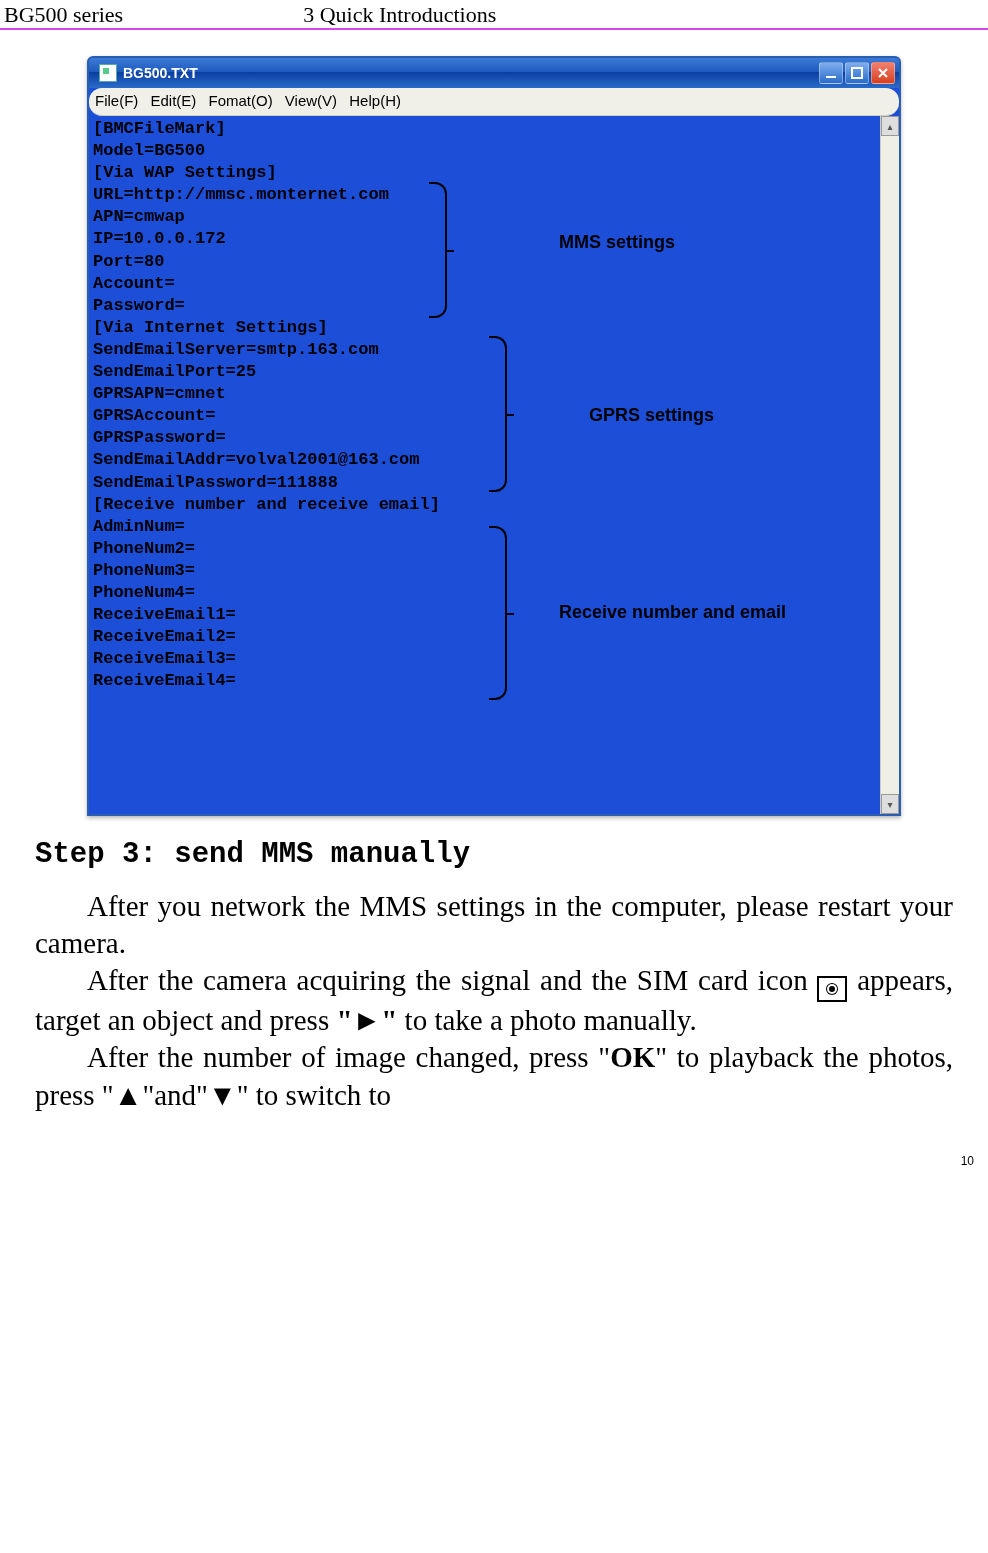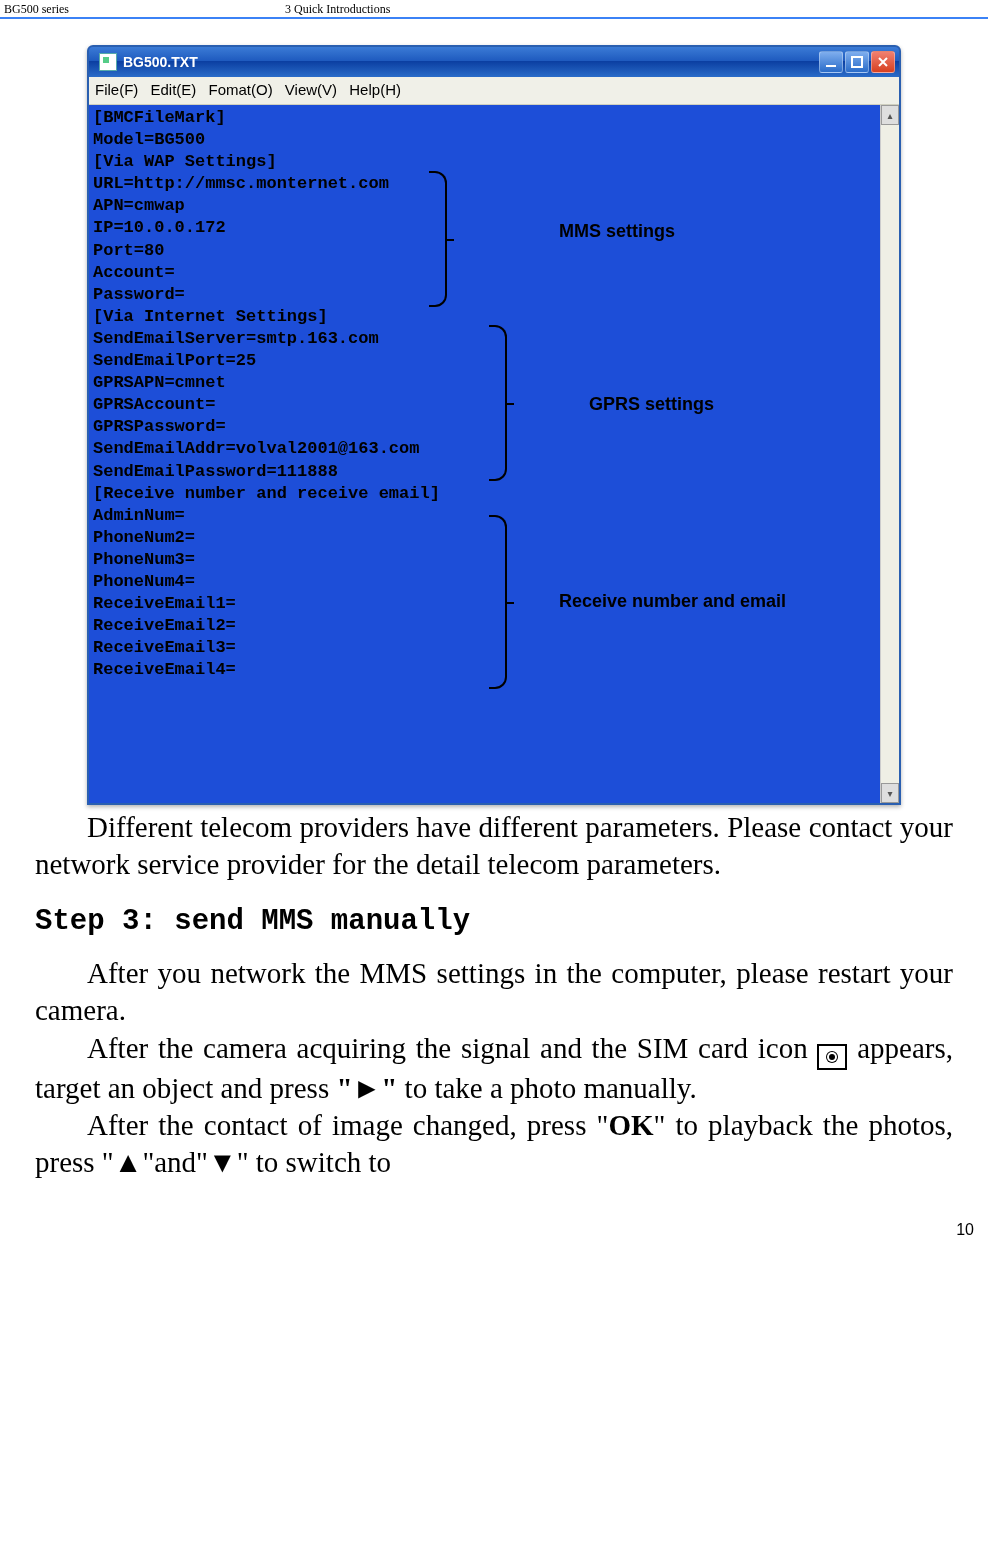--- a/index.html
+++ b/index.html
@@ -4,25 +4,24 @@
 <style>
   body {
     margin: 0;
     padding: 0;
     font-family: Georgia, 'Times New Roman', serif;
     background: #fff;
     width: 988px;
   }
   .page-header {
     display: flex;
-    border-bottom: 2px solid #3b82f6;
-    font-size: 12px;
+    border-bottom: 2px solid #d946ef;
+    font-size: 22px;
     padding: 2px 8px 0 4px;
     font-family: 'Times New Roman', serif;
-    gap: 36px;
   }
   .header-left { flex: 0 0 auto; }
   .header-center { flex: 1; text-align: left; padding-left: 180px; }
   .content {
     padding: 20px 35px 0 35px;
   }
   .screenshot-window {
     border: 2px solid #2a5fb0;
     border-radius: 6px 6px 0 0;
     background: #1d4ed8;
@@ -83,20 +82,21 @@
   .win-close {
     background: linear-gradient(to bottom, #f08070, #d74020);
     border: 1px solid #fff5;
   }
   .menubar {
     background: #f0f0e8;
     border-bottom: 1px solid #d0d0c0;
     padding: 4px 6px 6px 6px;
     font-family: Tahoma, Arial, sans-serif;
     font-size: 15px;
+    border-radius: 13px;
   }
   .menubar span { margin-right: 8px; }
   .editor-body {
     display: flex;
   }
   .editor-text {
     flex: 1;
     padding: 2px 4px 16px 4px;
     font-family: 'Courier New', monospace;
     font-size: 17px;
@@ -167,21 +167,21 @@
   }
   .sim-icon-inner{
     width:6px;height:6px;
     background:#000;
     border-radius:50%;
     box-shadow: 0 0 0 2px #fff, 0 0 0 3px #000;
   }
   .page-number {
     text-align: right;
     padding: 40px 14px 6px 0;
-    font-size: 16px;
+    font-size: 12px;
     font-family: Arial, sans-serif;
   }
 </style>
 </head>
 <body>
 
 <div class="page-header">
   <div class="header-left">BG500 series</div>
   <div class="header-center">3 Quick Introductions</div>
 </div>
@@ -258,28 +258,27 @@
         <div class="section-label" style="top:485px;">Receive number and email</div>
       </div>
       <div class="scrollbar">
         <div class="scroll-up">▴</div>
         <div class="scroll-down">▾</div>
       </div>
     </div>
   </div>
 
   <div class="body-text">
-    <p class="indent">Different telecom providers have different parameters. Please contact your network service provider for the detail telecom parameters.</p>
     <p style="margin:20px 0 15px 0;font-family:Liberation Mono, monospace;" class="bold-step">Step 3: send MMS manually</p>
     <p class="indent">After you network the MMS settings in the computer, please restart your camera.</p>
     <p class="indent">
       <span>After the camera acquiring the signal and the SIM card icon </span><span class="sim-icon">
           <span class="sim-icon-inner"></span>
         </span><span> appears, target an object and press </span><span class="bold-step">"►"</span><span> to take a photo manually.</span>
     </p>
     <p class="indent">
-      <span>After the contact of image changed, press "</span><span class="bold-step">OK</span><span>" to playback the photos, press "▲"and"▼" to switch to</span>
+      <span>After the number of image changed, press "</span><span class="bold-step">OK</span><span>" to playback the photos, press "▲"and"▼" to switch to</span>
     </p>
   </div>
 
 </div>
 
 <div class="page-number">10</div>
 
 </body></html>

